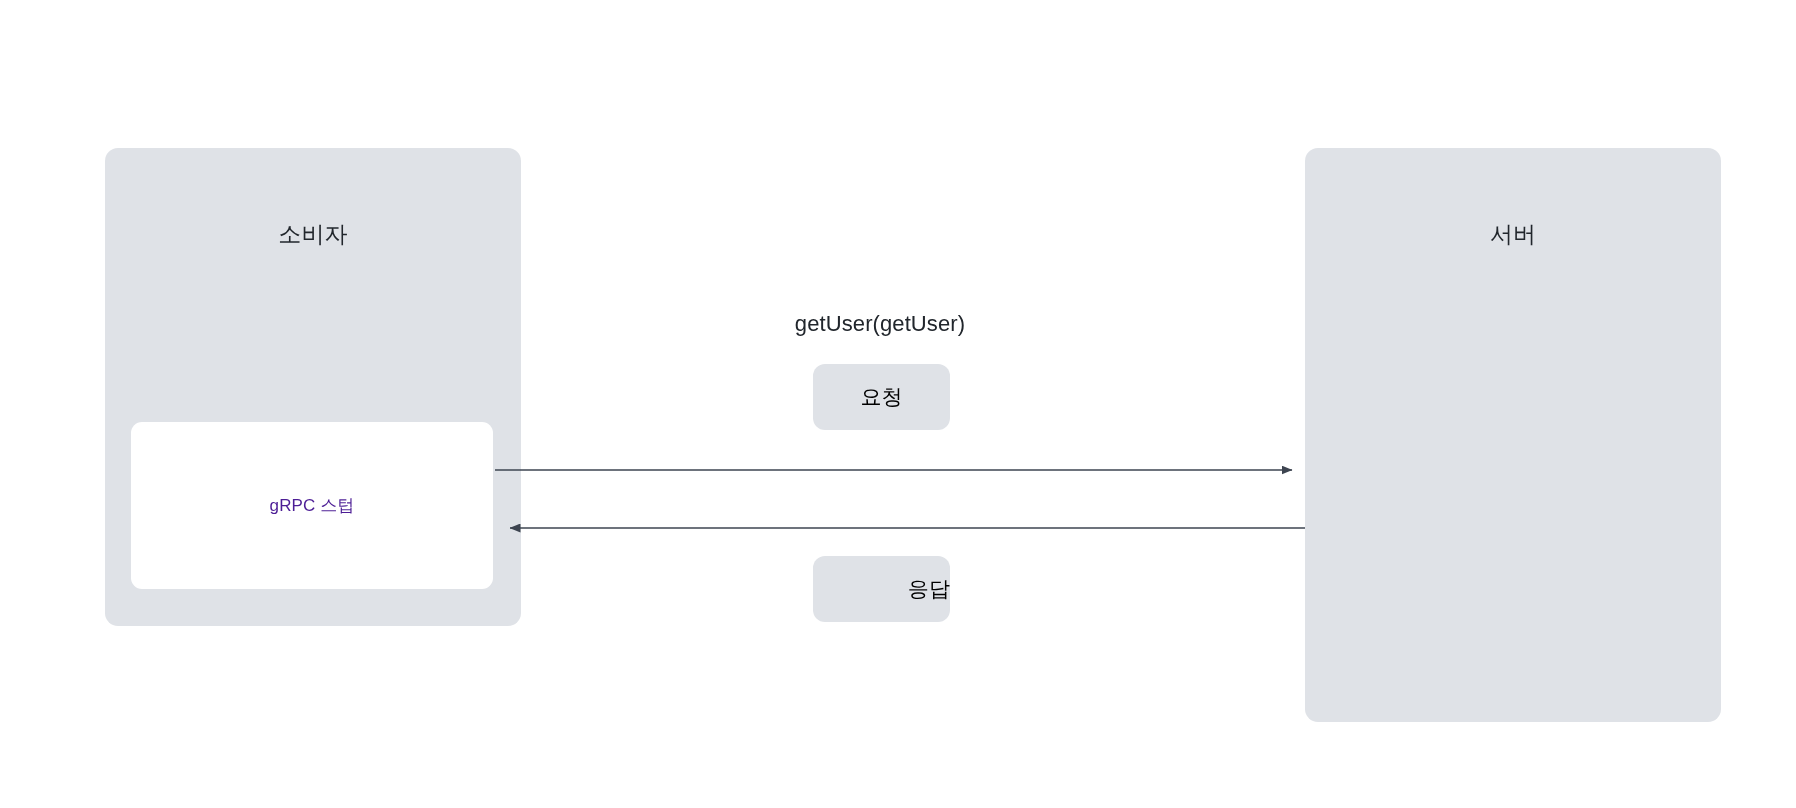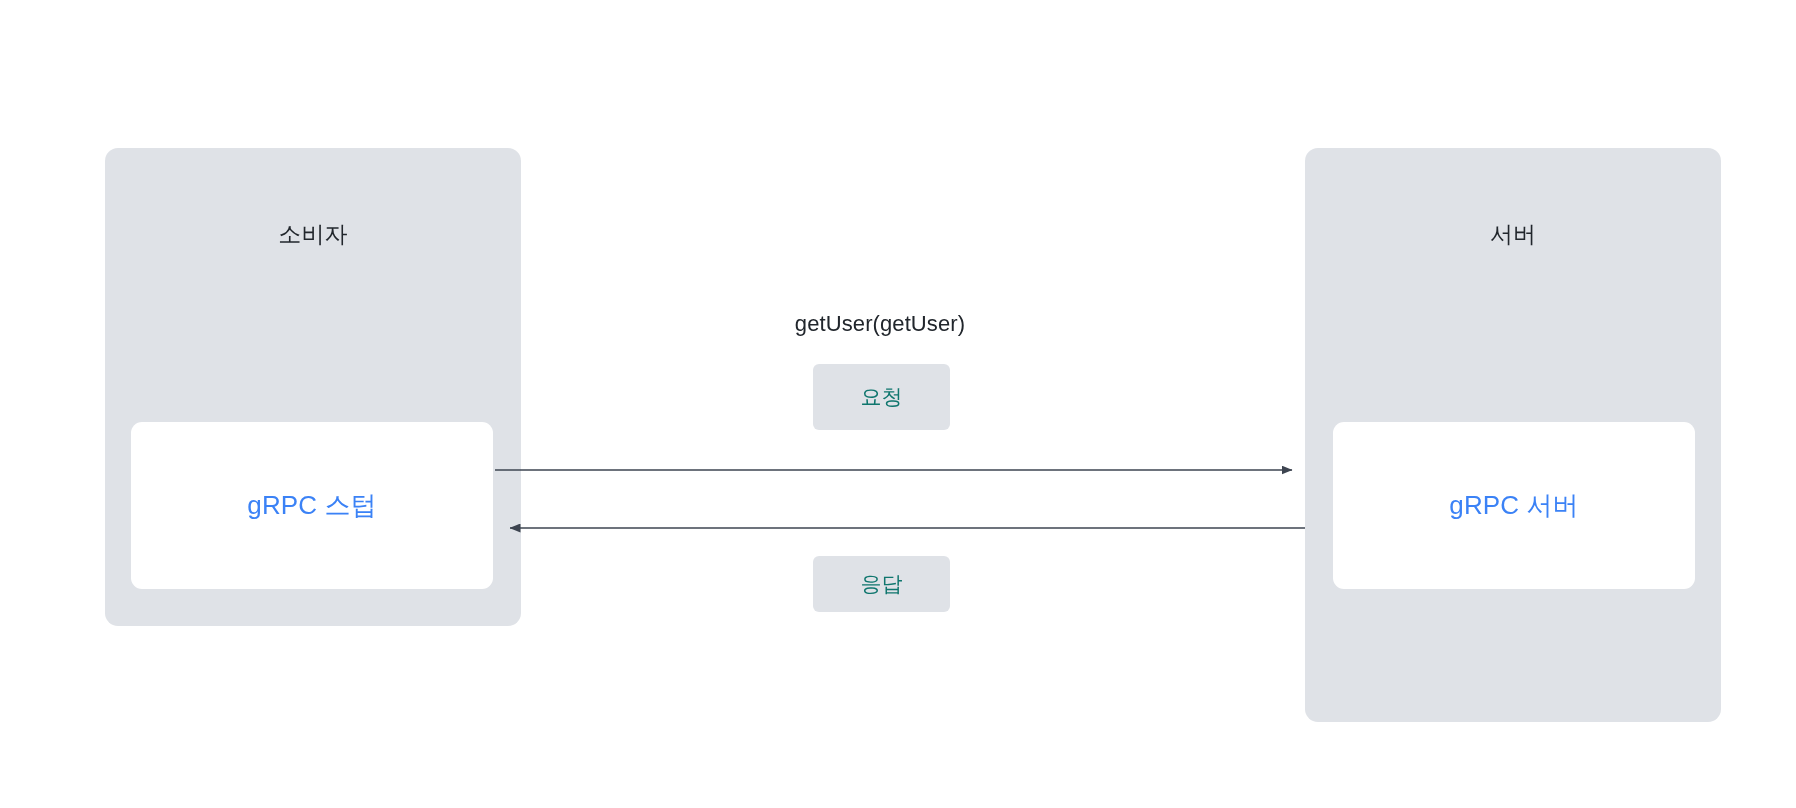--- a/index.html
+++ b/index.html
@@ -71,22 +71,22 @@
     width: 362px;
     height: 167px;
   }
   #inner-box-server {
     left: 28px;
     top: 274px;
     width: 362px;
     height: 167px;
   }
   .inner-box-label {
-    font-size: 26px;
-    color: #3b82f6;
+    font-size: 17px;
+    color: #4c1d95;
     letter-spacing: 0.1px;
     text-align: right;
   }
 
   
   #arrow-layer {
     position: absolute;
     left: 0;
     top: 0;
     width: 1796px;
@@ -102,59 +102,57 @@
     width: 400px;
     text-align: center;
     font-size: 22px;
     color: #21262c;
     letter-spacing: 0.1px;
   }
 
   .flow-badge {
     position: absolute;
     background: #dfe2e7;
-    border-radius: 6px;
+    border-radius: 12px;
     display: flex;
     align-items: center;
     justify-content: center;
     font-size: 21px;
-    color: #0f766e;
+    color: #000000;
     letter-spacing: 0.1px;
     box-sizing: border-box;
   }
   #badge-request {
     left: 813px;
     top: 364px;
     width: 137px;
     height: 66px;
   }
   #badge-response {
     left: 813px;
     top: 556px;
     width: 137px;
-    height: 56px;
+    height: 66px;
+    justify-content: flex-end;
   }
 </style>
 </head>
 <body>
 
 <div id="canvas">
 
   <div class="participant" id="participant-consumer">
     <div class="participant-title">소비자</div>
     <div class="inner-box" id="inner-box-stub">
       <span class="inner-box-label">gRPC 스텁</span>
     </div>
   </div>
 
   <div class="participant" id="participant-server">
     <div class="participant-title">서버</div>
-    <div class="inner-box" id="inner-box-server">
-      <span class="inner-box-label">gRPC 서버</span>
-    </div>
   </div>
 
   <svg id="arrow-layer" viewBox="0 0 1796 808" xmlns="http://www.w3.org/2000/svg">
     <defs>
       <marker id="arrowhead-right" markerWidth="11" markerHeight="9" refX="10.5" refY="4.5" orient="auto" markerUnits="userSpaceOnUse">
         <path d="M0,0 L11,4.5 L0,9 z" fill="#3d4450"></path>
       </marker>
       <marker id="arrowhead-left" markerWidth="11" markerHeight="9" refX="10.5" refY="4.5" orient="auto" markerUnits="userSpaceOnUse">
         <path d="M0,0 L11,4.5 L0,9 z" fill="#3d4450"></path>
       </marker>

